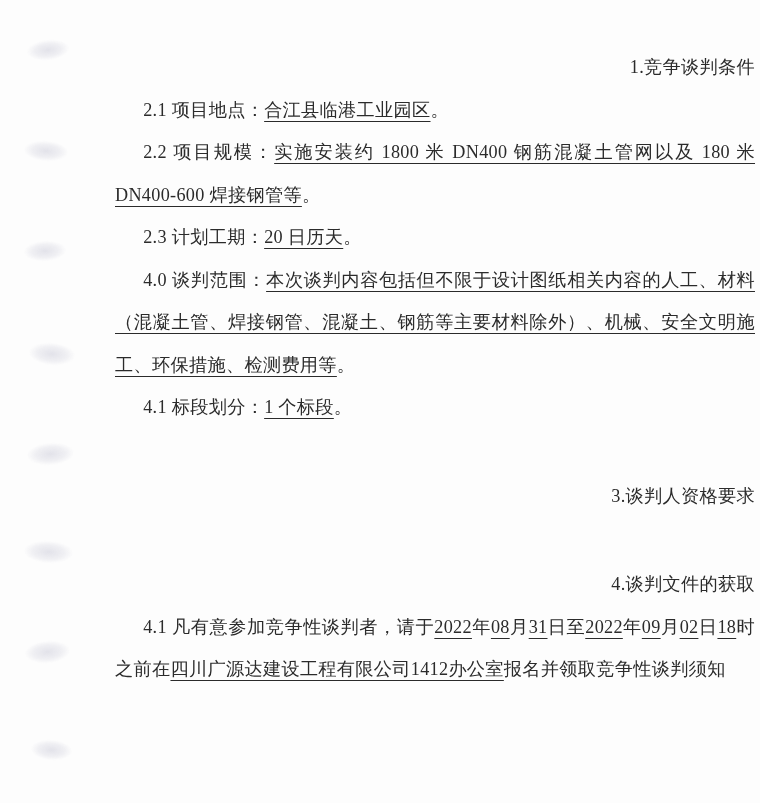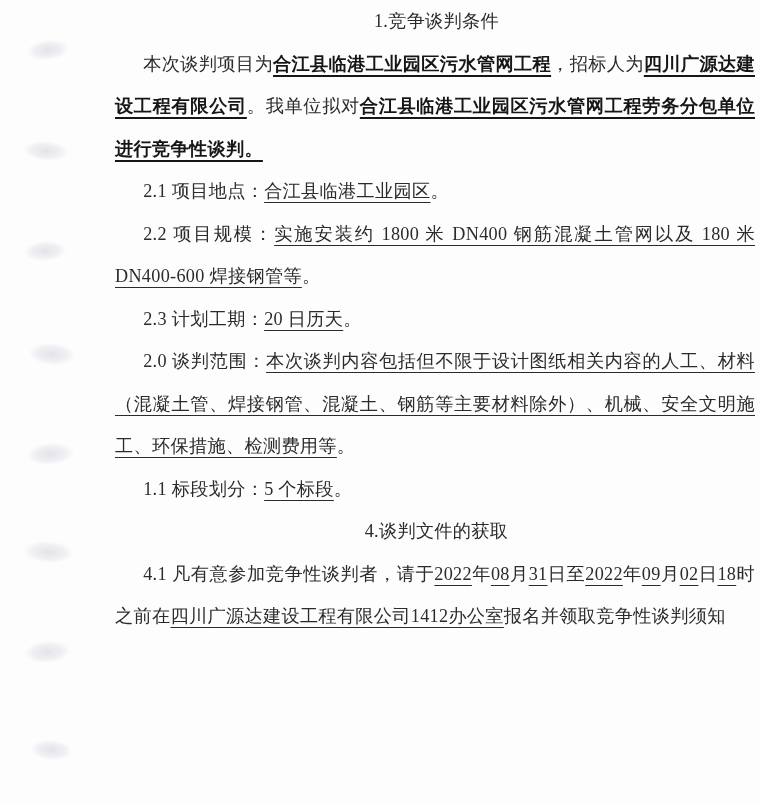--- a/index.html
+++ b/index.html
@@ -24,21 +24,22 @@
     letter-spacing: 0.3px;
     color: #2b2b2b;
     text-align: justify;
   }
   .doc p {
     margin: 0;
     padding: 0;
   }
   p.heading {
     text-indent: 3px;
-    text-align: center;
+    text-align: right;
+    margin-top: 46px;
   }
   p.para {
     text-indent: 1.55em;
   }
   .b {
     font-weight: bold;
     color: #161616;
   }
   .u {
     text-decoration: underline;
@@ -69,32 +70,32 @@
 <div class="smudge" style="left:29px;top:343px;width:46px;height:22px;transform:rotate(5deg);"></div>
 <div class="smudge" style="left:27px;top:443px;width:47px;height:22px;transform:rotate(-4deg);"></div>
 <div class="smudge" style="left:24px;top:541px;width:49px;height:22px;transform:rotate(3deg);"></div>
 <div class="smudge" style="left:25px;top:641px;width:45px;height:22px;transform:rotate(-5deg);"></div>
 <div class="smudge" style="left:31px;top:740px;width:41px;height:20px;transform:rotate(4deg);"></div>
 
 <div class="doc">
 
   <section>
     <p class="heading">1.竞争谈判条件</p>
-    <p class="para"><span>本次谈判项目为</span><span class="bu">合江县临港工业园区污水管网工程</span><span>，招标人为</span><span class="bu">四川广源达建设工程有限公司</span><span>。我单位拟对</span><span class="bu">合江县临港工业园区污水管网工程劳务分包单位进行竞争性谈判。</span></p>
   </section>
 
   <section>
     <p class="para"><span>2.1 项目地点：</span><span class="u">合江县临港工业园区</span><span>。</span></p>
     <p class="para"><span>2.2 项目规模：</span><span class="u">实施安装约 1800 米 DN400 钢筋混凝土管网以及 180 米 DN400-600 焊接钢管等</span><span>。</span></p>
     <p class="para"><span>2.3 计划工期：</span><span class="u">20 日历天</span><span>。</span></p>
-    <p class="para"><span>2.0 谈判范围：</span><span class="u">本次谈判内容包括但不限于设计图纸相关内容的人工、材料（混凝土管、焊接钢管、混凝土、钢筋等主要材料除外）、机械、安全文明施工、环保措施、检测费用等</span><span>。</span></p>
-    <p class="para"><span>1.1 标段划分：</span><span class="u">5 个标段</span><span>。</span></p>
+    <p class="para"><span>4.0 谈判范围：</span><span class="u">本次谈判内容包括但不限于设计图纸相关内容的人工、材料（混凝土管、焊接钢管、混凝土、钢筋等主要材料除外）、机械、安全文明施工、环保措施、检测费用等</span><span>。</span></p>
+    <p class="para"><span>4.1 标段划分：</span><span class="u">1 个标段</span><span>。</span></p>
   </section>
 
   <section>
+    <p class="heading">3.谈判人资格要求</p>
   </section>
 
   <section>
     <p class="heading">4.谈判文件的获取</p>
     <p class="para"><span>4.1 凡有意参加竞争性谈判者，请于</span><span class="u">2022</span><span>年</span><span class="u">08</span><span>月</span><span class="u">31</span><span>日至</span><span class="u">2022</span><span>年</span><span class="u">09</span><span>月</span><span class="u">02</span><span>日</span><span class="u">18</span><span>时之前在</span><span class="u">四川广源达建设工程有限公司1412办公室</span><span>报名并领取竞争性谈判须知</span></p>
   </section>
 
 </div>
 
 </body></html>

